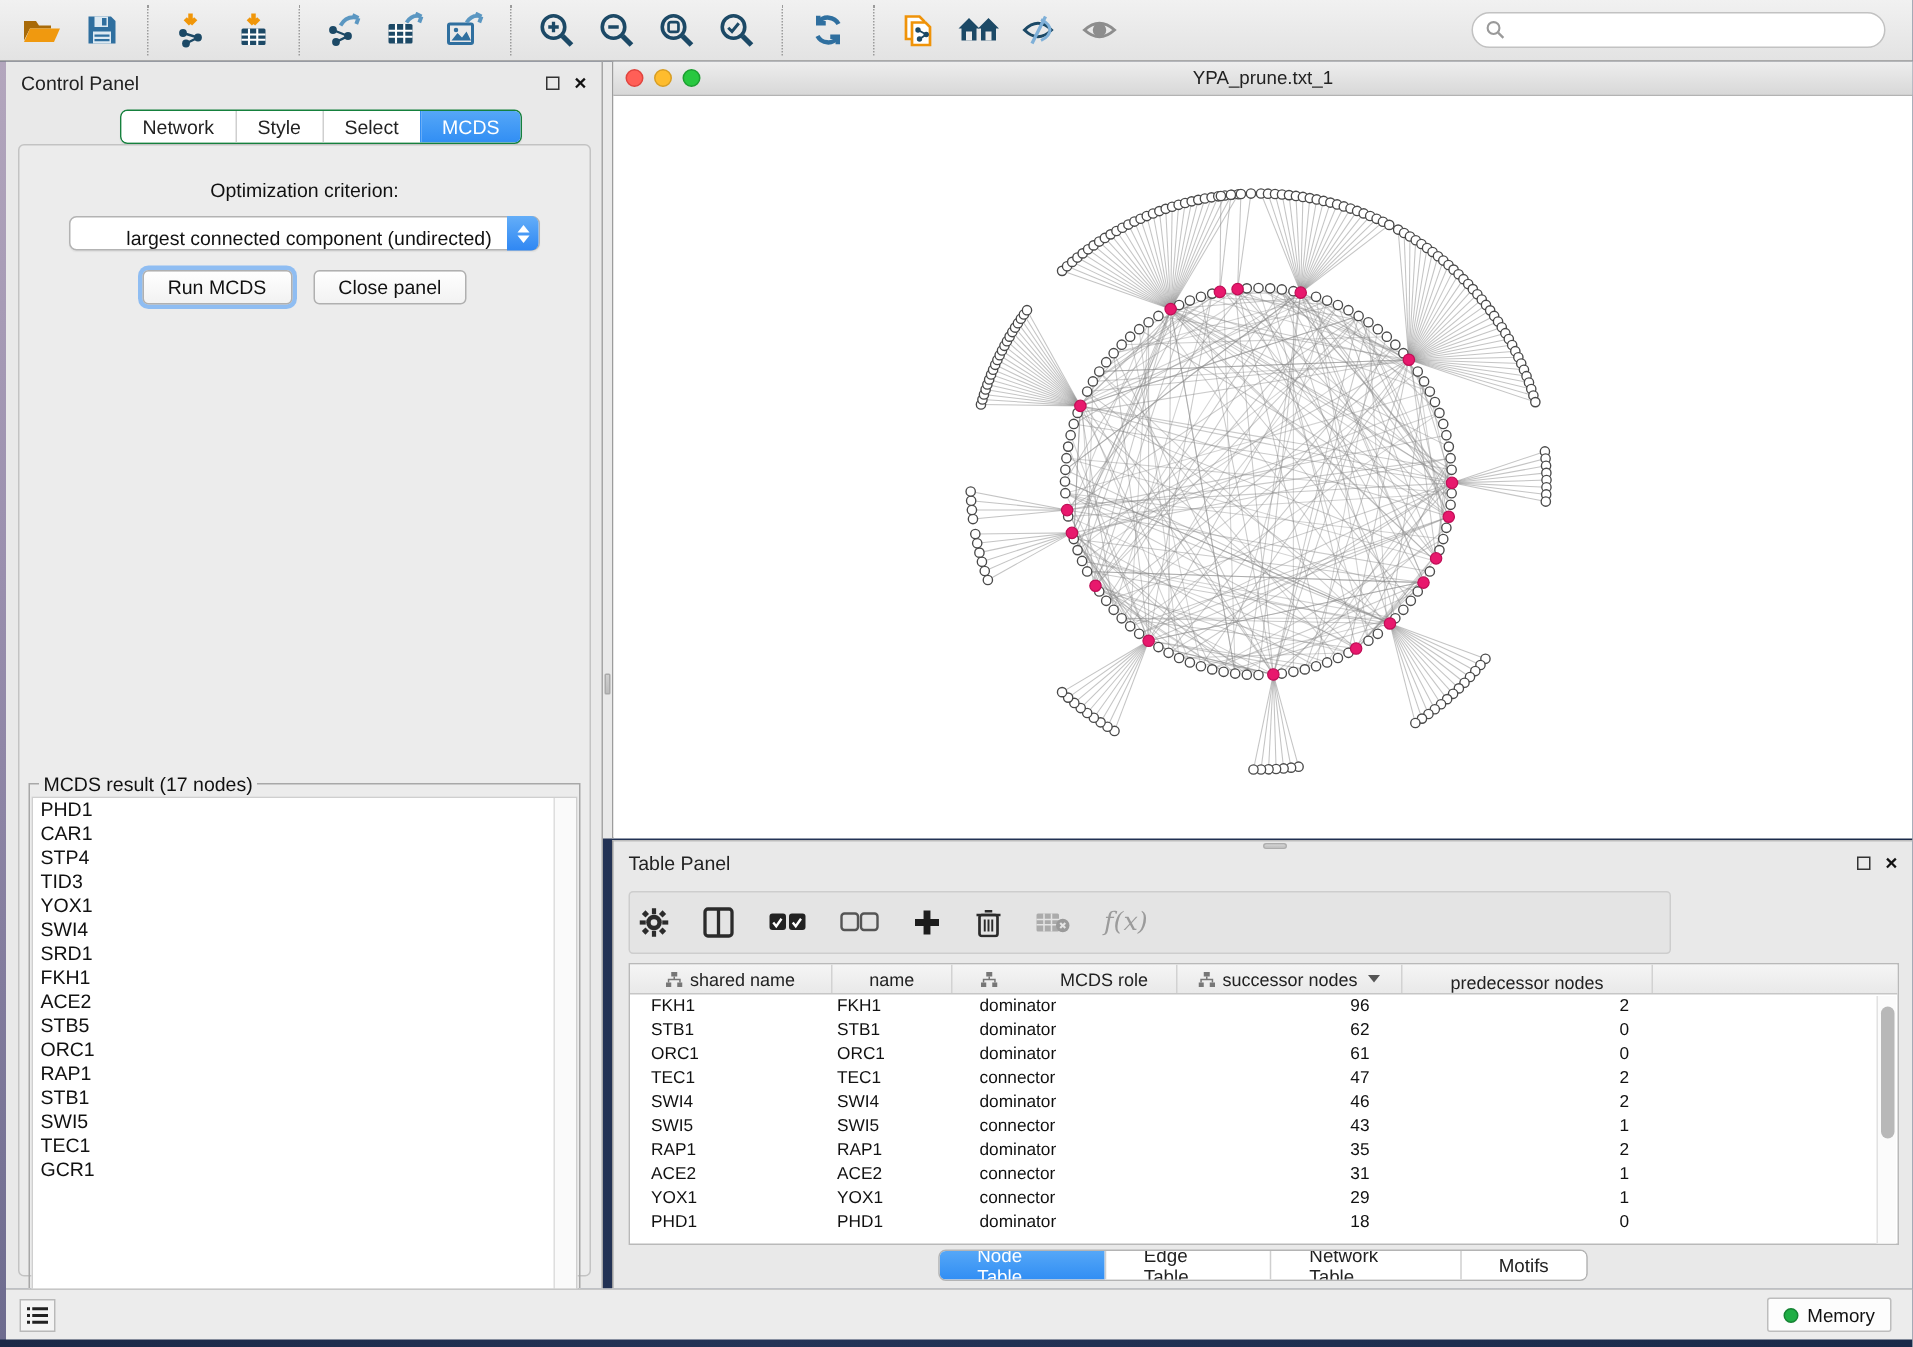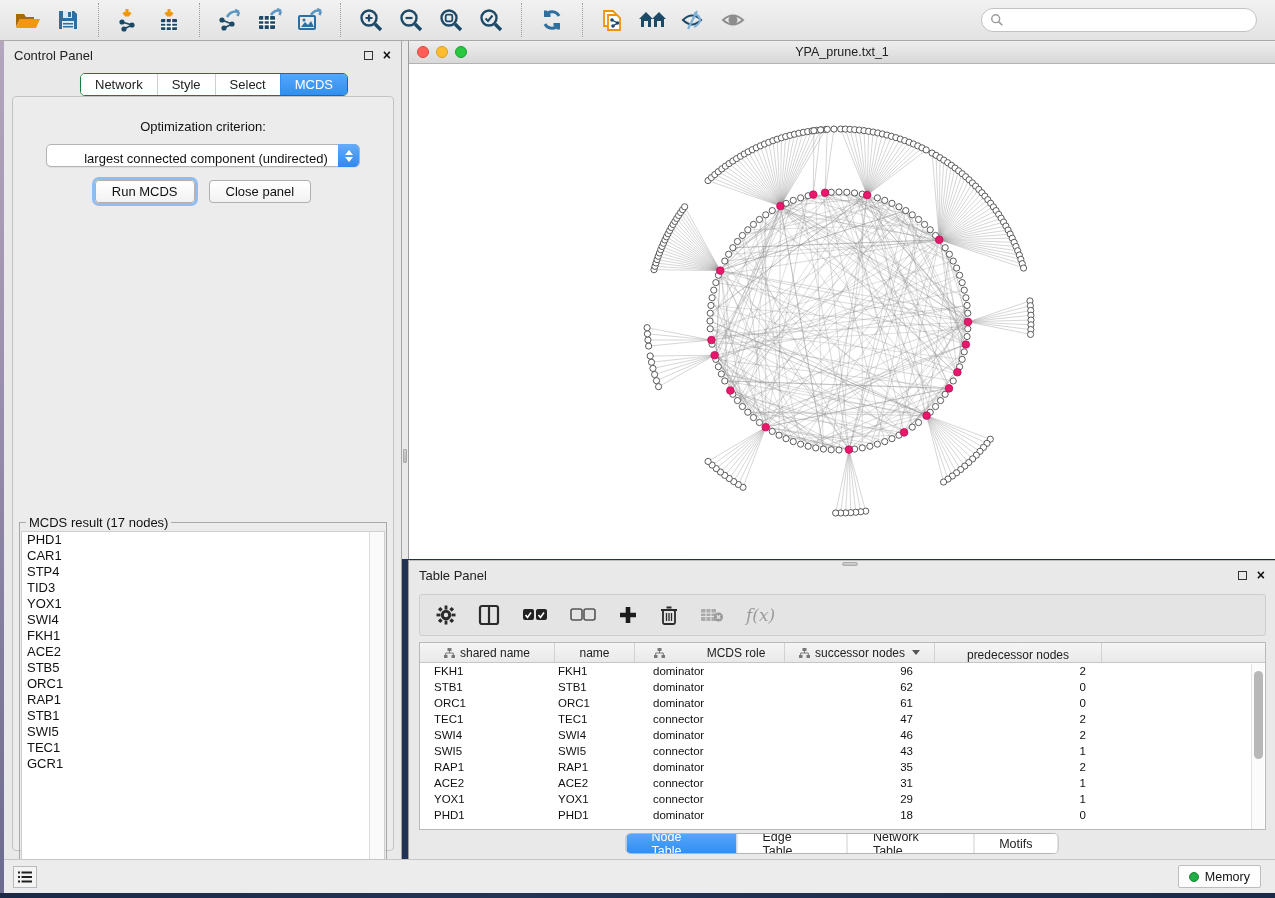--- a/index.html
+++ b/index.html
@@ -86,23 +86,23 @@
   .light.yellow { background:#febc2e; border:1px solid #d89e24; }
   .light.green { background:#28c840; border:1px solid #1d9f31; }
   .net-title { position:absolute; left:0; right:0; text-align:center; font-size:12.5px; color:#222; }
   .net-canvas { position:relative; width:865px; height:494px; background:#fff; }
 
   
   .table-panel { position:absolute; left:408px; top:560px; width:867px; height:299px;
     background:#e9e9e9; border-left:1px solid #9c9c9c; border-top:1px solid #bdbdbd; z-index:2; }
   .h-grip { position:absolute; left:50%; top:1px; width:16px; height:4px;
     background:linear-gradient(180deg,#d6d6d6,#bfbfbf); border:1px solid #adadad; border-radius:2px; }
-  .tp-toolbar { position:absolute; left:10px; top:33px; width:847px; height:42px;
+  .tp-toolbar { position:absolute; left:10px; top:33px; width:695px; height:42px;
     background:#e4e4e4; border:1px solid #cdcdcd; border-radius:3px;
-    display:flex; align-items:center; gap:22px; padding-left:16px; }
+    display:flex; align-items:center; gap:22px; padding-left:6px; }
   .tp-icon { display:flex; align-items:center; justify-content:center; }
   .fx-label { font-family:"DejaVu Serif", serif; font-style:italic; font-size:17px; color:#9b9b9b; }
 
   .ntable { position:absolute; left:10px; top:81px; width:847px; height:188px;
     background:#fff; border:1px solid #b9b9b9; overflow:hidden; }
   .thead { display:flex; height:20px; background:linear-gradient(180deg,#f5f5f5,#e9e9e9);
     border-bottom:1px solid #c6c6c6; }
   .th { display:flex; align-items:center; justify-content:center; gap:5px;
     font-size:12px; color:#222; border-right:1px solid #d2d2d2; }
   .th:nth-child(1){ width:135px; } .th:nth-child(2){ width:80px; }
@@ -330,20 +330,21 @@
     <fieldset class="mcds-fieldset">
       <legend>MCDS result (17 nodes)</legend>
       <div class="mcds-list" id="mcds-list">
         <div class="mcds-scroll"></div>
       <div class="mcds-item">PHD1</div>
           <div class="mcds-item">CAR1</div>
           <div class="mcds-item">STP4</div>
           <div class="mcds-item">TID3</div>
           <div class="mcds-item">YOX1</div>
           <div class="mcds-item">SWI4</div>
+          <div class="mcds-item">SRD1</div>
           <div class="mcds-item">FKH1</div>
           <div class="mcds-item">ACE2</div>
           <div class="mcds-item">STB5</div>
           <div class="mcds-item">ORC1</div>
           <div class="mcds-item">RAP1</div>
           <div class="mcds-item">STB1</div>
           <div class="mcds-item">SWI5</div>
           <div class="mcds-item">TEC1</div>
           <div class="mcds-item">GCR1</div>
         </div>

